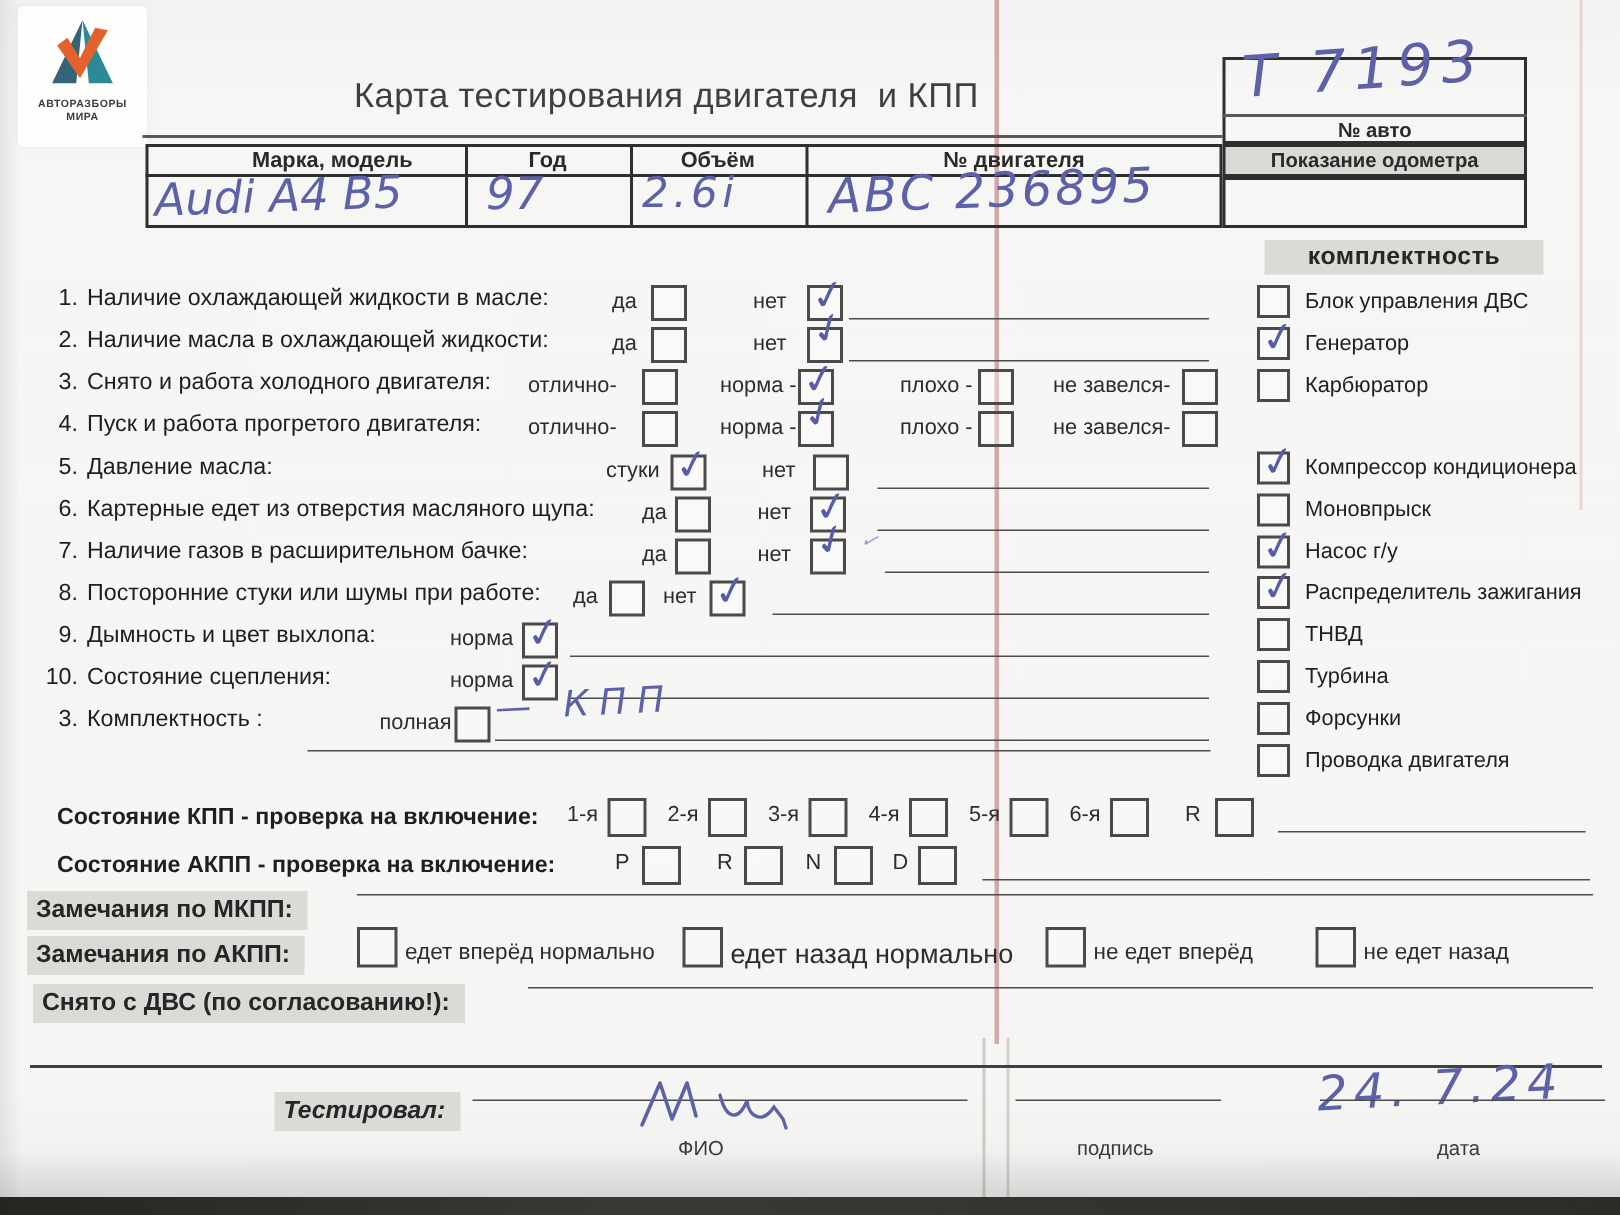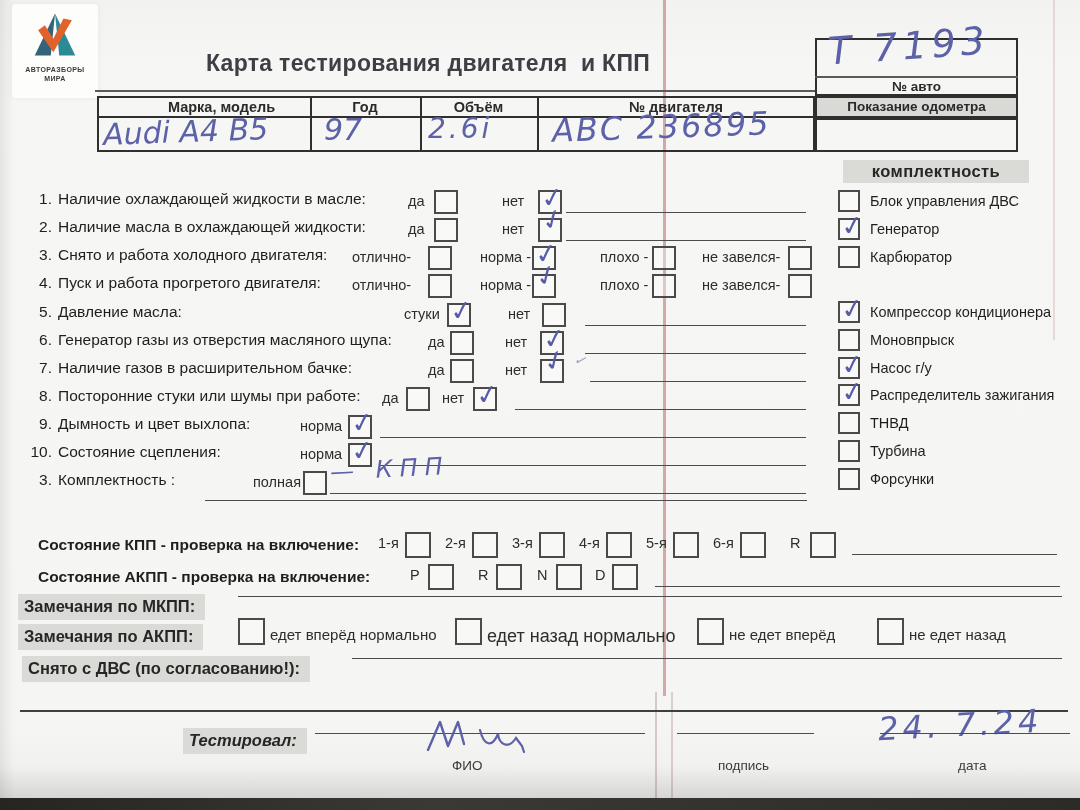--- a/index.html
+++ b/index.html
@@ -12,21 +12,21 @@
   .bottom-bar{left:0;top:798px;width:1080px;height:12px;background:linear-gradient(90deg,#262521,#3a3935 40%,#2c2b27);}
   .bottom-shade{left:0;top:766px;width:1080px;height:32px;background:linear-gradient(180deg,rgba(0,0,0,0),rgba(0,0,0,.10));}
   .fold-line{left:663px;top:0;width:2.5px;height:696px;background:rgba(182,106,106,.55);}
   .fold-line2{left:655px;top:692px;width:1.5px;height:108px;background:rgba(150,120,120,.35);}
   .fold-line3{left:671px;top:692px;width:1.5px;height:108px;background:rgba(150,120,120,.30);}
   .faint-line-right{left:1053px;top:0;width:1.5px;height:340px;background:rgba(200,150,150,.30);}
   
   .logo-card{left:12px;top:4px;width:86px;height:94px;background:#fdfdfc;border-radius:4px;box-shadow:0 0 6px rgba(0,0,0,.06);}
   .logo-text{left:12px;top:66px;width:86px;text-align:center;font-size:7px;font-weight:bold;color:#3a3a3a;line-height:8.5px;letter-spacing:.4px;}
   
-  .title{left:206px;top:50px;font-size:23px;font-weight:bold;color:#3e3e44;letter-spacing:.3px;white-space:pre;}
+  .title{left:236px;top:50px;font-size:23px;font-weight:normal;color:#3e3e44;letter-spacing:.3px;white-space:pre;}
   
   .bx{position:absolute;box-sizing:border-box;border:2px solid #2f2f2f;}
   .vline{position:absolute;width:2px;background:#2f2f2f;}
   .hline{position:absolute;height:2px;background:#2f2f2f;}
   .thinline{position:absolute;height:1.5px;background:#5a5a5a;}
   .th{position:absolute;font-weight:bold;font-size:14.5px;color:#2a2a2a;text-align:center;white-space:nowrap;}
   .gray{background:#d9d9d6;}
   
   .hw{position:absolute;font-family:"DejaVu Sans",sans-serif;font-style:italic;color:#5c61a8;white-space:nowrap;}
   
@@ -134,20 +134,24 @@
       <span class="cb eq"></span>
       <span class="eqlabel">ТНВД</span>
     </div>
   <div class="eqrow" style="top:440px">
       <span class="cb eq"></span>
       <span class="eqlabel">Турбина</span>
     </div>
   <div class="eqrow" style="top:468px">
       <span class="cb eq"></span>
       <span class="eqlabel">Форсунки</span>
+    </div>
+  <div class="eqrow" style="top:496px">
+      <span class="cb eq"></span>
+      <span class="eqlabel">Проводка двигателя</span>
     </div>
 
   <div class="row" style="top:190px">
     <span class="num">1.</span>
     <span class="ilabel">Наличие охлаждающей жидкости в масле:</span>
     <span class="opt" style="left:408px">да</span>
     <span class="cb" style="left:434px"></span>
     <span class="opt" style="left:502px">нет</span>
     <span class="cb checked" style="left:538px"></span>
     <span class="bline" style="left:566px;width:240px"></span>
@@ -189,21 +193,21 @@
     <span class="num">5.</span>
     <span class="ilabel">Давление масла:</span>
     <span class="opt" style="left:404px">стуки</span>
     <span class="cb checked" style="left:447px"></span>
     <span class="opt" style="left:508px">нет</span>
     <span class="cb" style="left:542px"></span>
     <span class="bline" style="left:585px;width:221px"></span>
   </div>
   <div class="row" style="top:331px">
     <span class="num">6.</span>
-    <span class="ilabel">Генератор газы из отверстия масляного щупа:</span>
+    <span class="ilabel">Картерные едет из отверстия масляного щупа:</span>
     <span class="opt" style="left:428px">да</span>
     <span class="cb" style="left:450px"></span>
     <span class="opt" style="left:505px">нет</span>
     <span class="cb checked" style="left:540px"></span>
     <span class="bline" style="left:585px;width:221px"></span>
   </div>
   <div class="row" style="top:359px">
     <span class="num">7.</span>
     <span class="ilabel">Наличие газов в расширительном бачке:</span>
     <span class="opt" style="left:428px">да</span>

